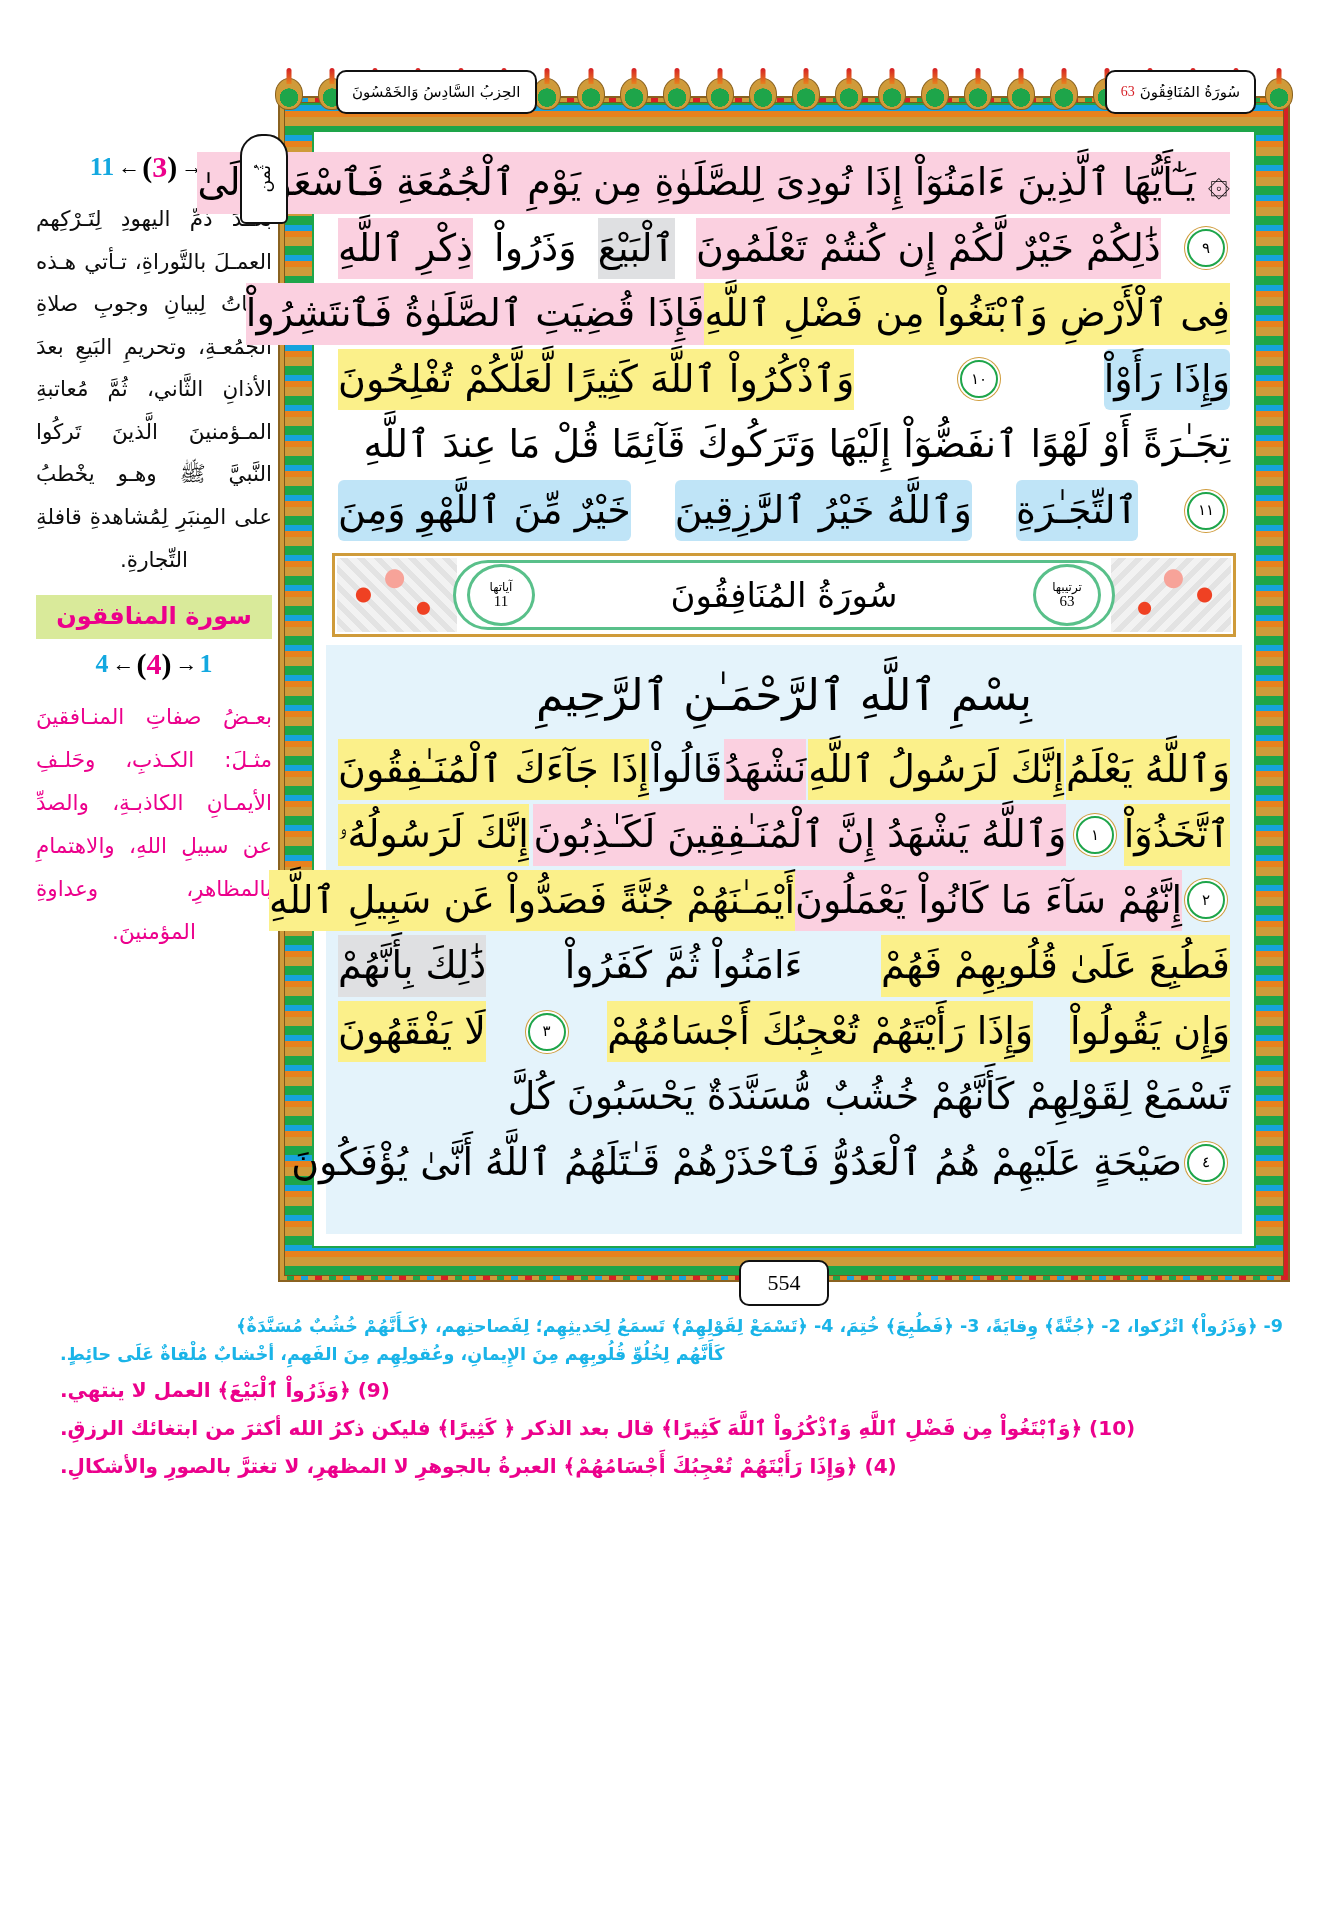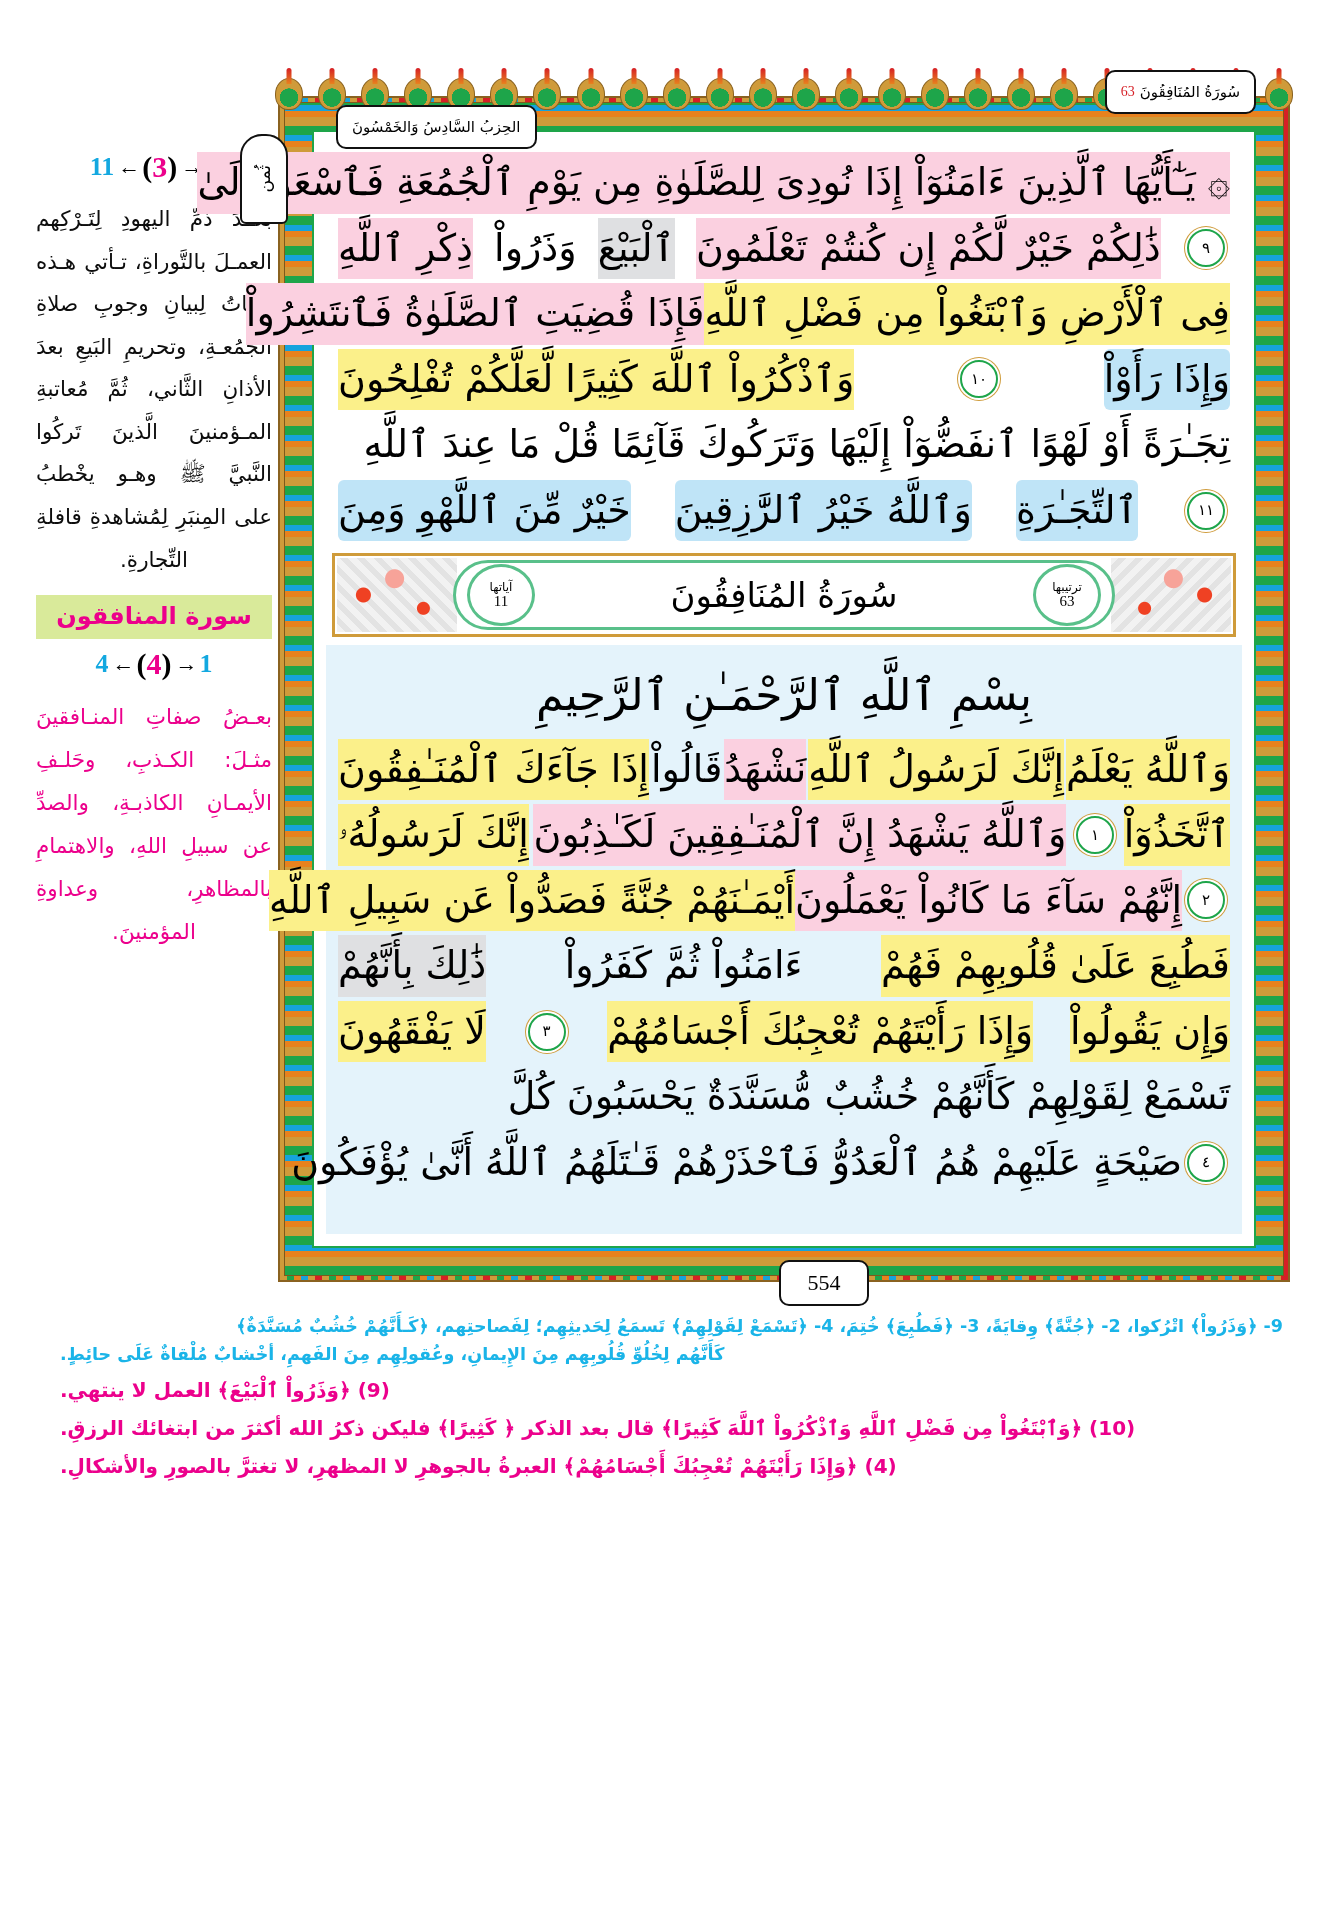--- a/index.html
+++ b/index.html
@@ -100,21 +100,21 @@
   
   .cartouche{
     position:absolute;top:-26px;height:40px;
     background:#fff;border:2px solid #111;border-radius:10px;
     display:flex;align-items:center;justify-content:center;
     padding:0 14px;z-index:6;
     font-size:15px;font-family:"DejaVu Sans",sans-serif;color:#000;
     white-space:nowrap;
   }
   .cartouche-right{right:34px;}
-  .cartouche-left{left:58px;margin-top:35px;}
+  .cartouche-left{left:58px;}
   .cart-num{color:#d61f26;font-size:14px;margin-inline-start:5px;
             font-family:"Liberation Serif",serif;}
 
   
   .thumn{
     position:absolute;left:-38px;top:38px;width:44px;height:86px;
     background:#fff;border:2px solid #111;border-radius:22px 22px 6px 6px;
     display:flex;align-items:center;justify-content:center;z-index:7;
   }
   .thumn span{
@@ -198,21 +198,21 @@
   .banner-badge .val{font-size:15px;color:#000;font-family:"Liberation Serif",serif;}
   .badge-left{left:132px;}
   .badge-right{right:132px;}
 
   
   .page-num{
     position:absolute;left:50%;transform:translateX(-50%);
     bottom:-24px;width:86px;height:42px;
     background:#fff;border:2px solid #111;border-radius:10px;
     display:flex;align-items:center;justify-content:center;
-    font-size:22px;font-family:"Liberation Serif",serif;color:#000;z-index:8;margin-left:40px;
+    font-size:22px;font-family:"Liberation Serif",serif;color:#000;z-index:8;
   }
 
   
   .footnotes{
     position:absolute;left:60px;right:56px;top:1312px;
     direction:rtl;text-align:justify;
   }
   .fn-cyan{
     color:#1ab4e8;font-size:17.5px;line-height:1.62;
     font-family:"DejaVu Sans",sans-serif;font-weight:bold;

